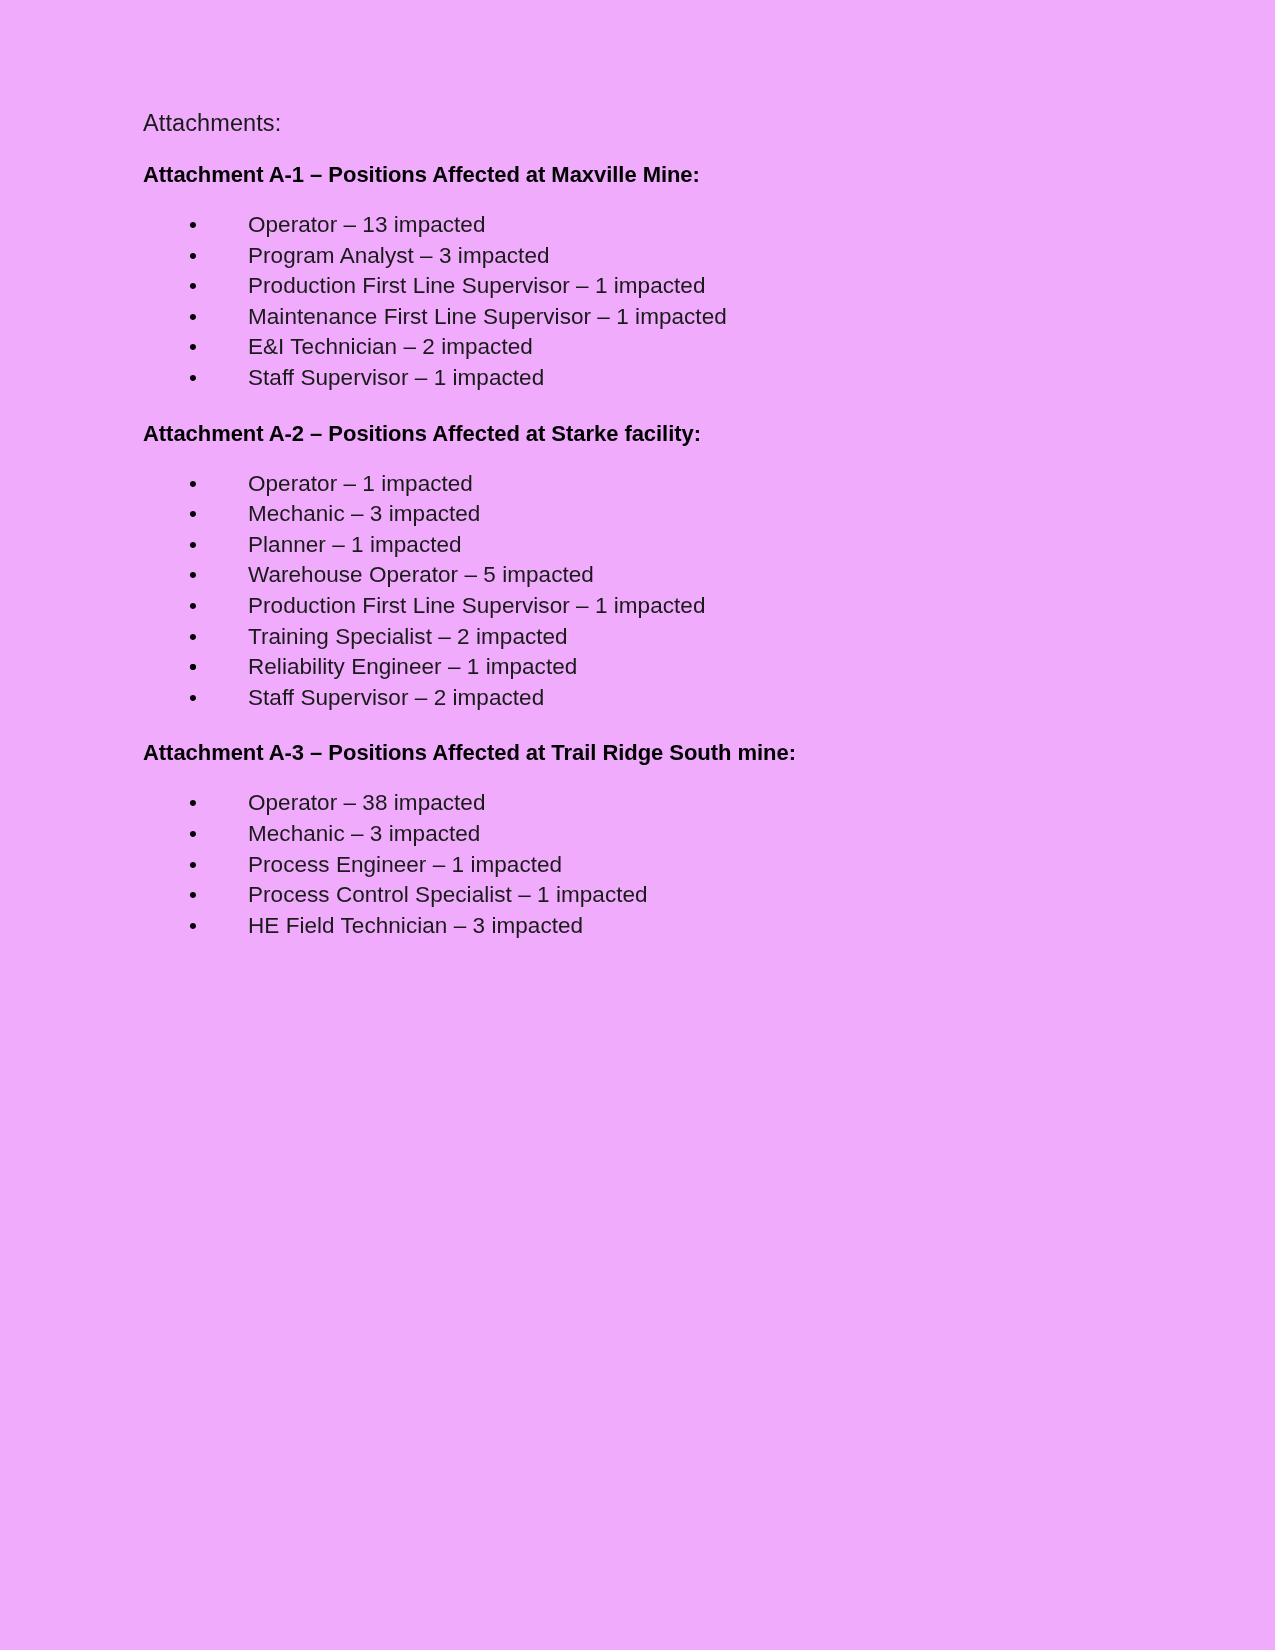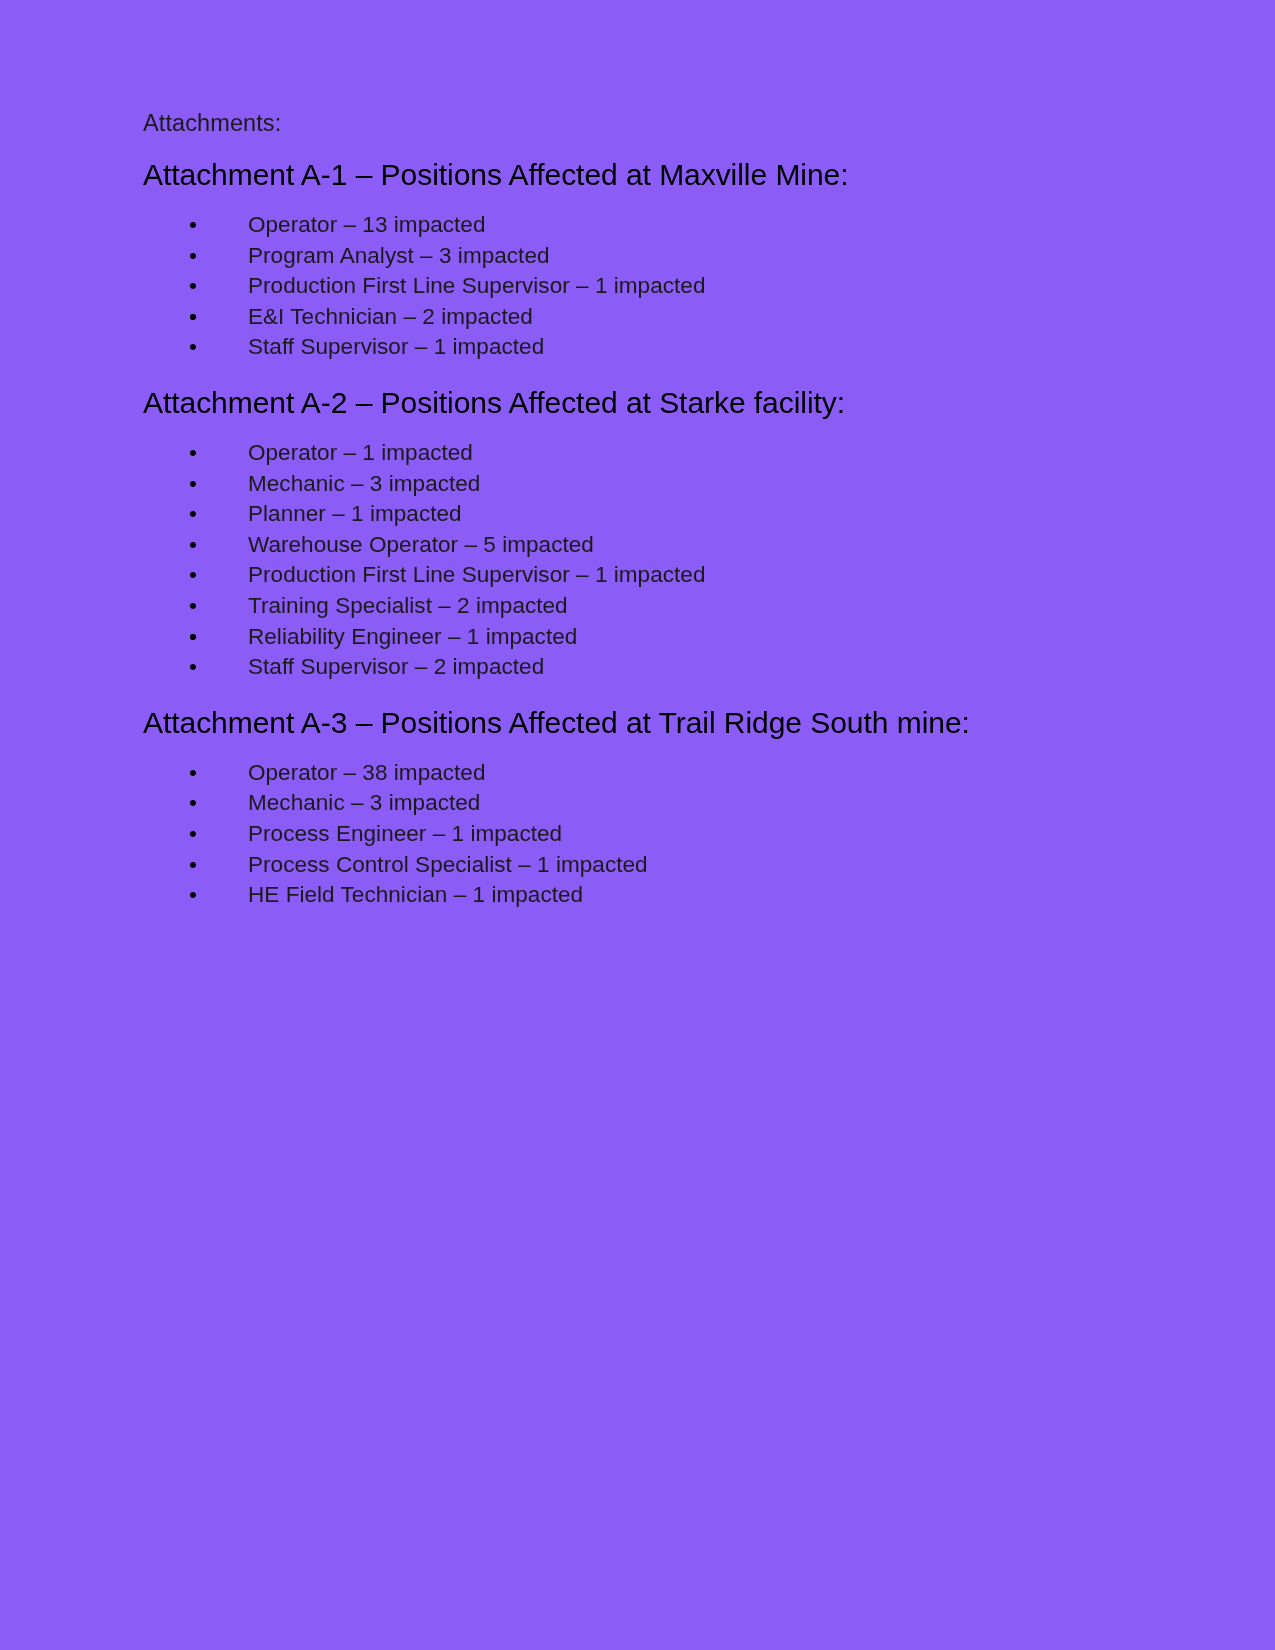--- a/index.html
+++ b/index.html
@@ -4,21 +4,21 @@
 <style>
   html, body {
     margin: 0;
     padding: 0;
     background: #ffffff;
   }
   .page {
     position: relative;
     width: 1275px;
     height: 1650px;
-    background: #8b5cf6;
+    background: #f0abfc;
     margin: 0 auto;
     overflow: hidden;
     font-family: "Liberation Sans", sans-serif;
     color: #000000;
   }
   .content {
     position: absolute;
     left: 143px;
     top: 108px;
     width: 1000px;
@@ -28,23 +28,23 @@
     line-height: 30px;
     color: #1a1a1a;
     font-weight: 400;
     margin: 0 0 22px 0;
     letter-spacing: 0.1px;
   }
   .section {
     margin: 0;
   }
   .section-heading {
-    font-size: 30px;
+    font-size: 22px;
     line-height: 30px;
-    font-weight: 400;
+    font-weight: 700;
     color: #000000;
     margin: 0 0 20px 0;
     letter-spacing: -0.05px;
   }
   .bullet-list {
     list-style: none;
     margin: 0 0 25px 0;
     padding: 0;
   }
   .bullet-item {
@@ -87,20 +87,21 @@
         <li class="bullet-item">
           <span class="bullet-marker">•</span>
           <span>Program Analyst – 3 impacted</span>
         </li>
         <li class="bullet-item">
           <span class="bullet-marker">•</span>
           <span>Production First Line Supervisor – 1 impacted</span>
         </li>
         <li class="bullet-item">
           <span class="bullet-marker">•</span>
+          <span>Maintenance First Line Supervisor – 1 impacted</span>
         </li>
         <li class="bullet-item">
           <span class="bullet-marker">•</span>
           <span>E&amp;I Technician – 2 impacted</span>
         </li>
         <li class="bullet-item">
           <span class="bullet-marker">•</span>
           <span>Staff Supervisor – 1 impacted</span>
         </li>
       </ul>
@@ -161,19 +162,19 @@
         <li class="bullet-item">
           <span class="bullet-marker">•</span>
           <span>Process Engineer – 1 impacted</span>
         </li>
         <li class="bullet-item">
           <span class="bullet-marker">•</span>
           <span>Process Control Specialist – 1 impacted</span>
         </li>
         <li class="bullet-item">
           <span class="bullet-marker">•</span>
-          <span>HE Field Technician – 1 impacted</span>
+          <span>HE Field Technician – 3 impacted</span>
         </li>
       </ul>
     </div>
 
   </div>
 </div>
 
 </body></html>

